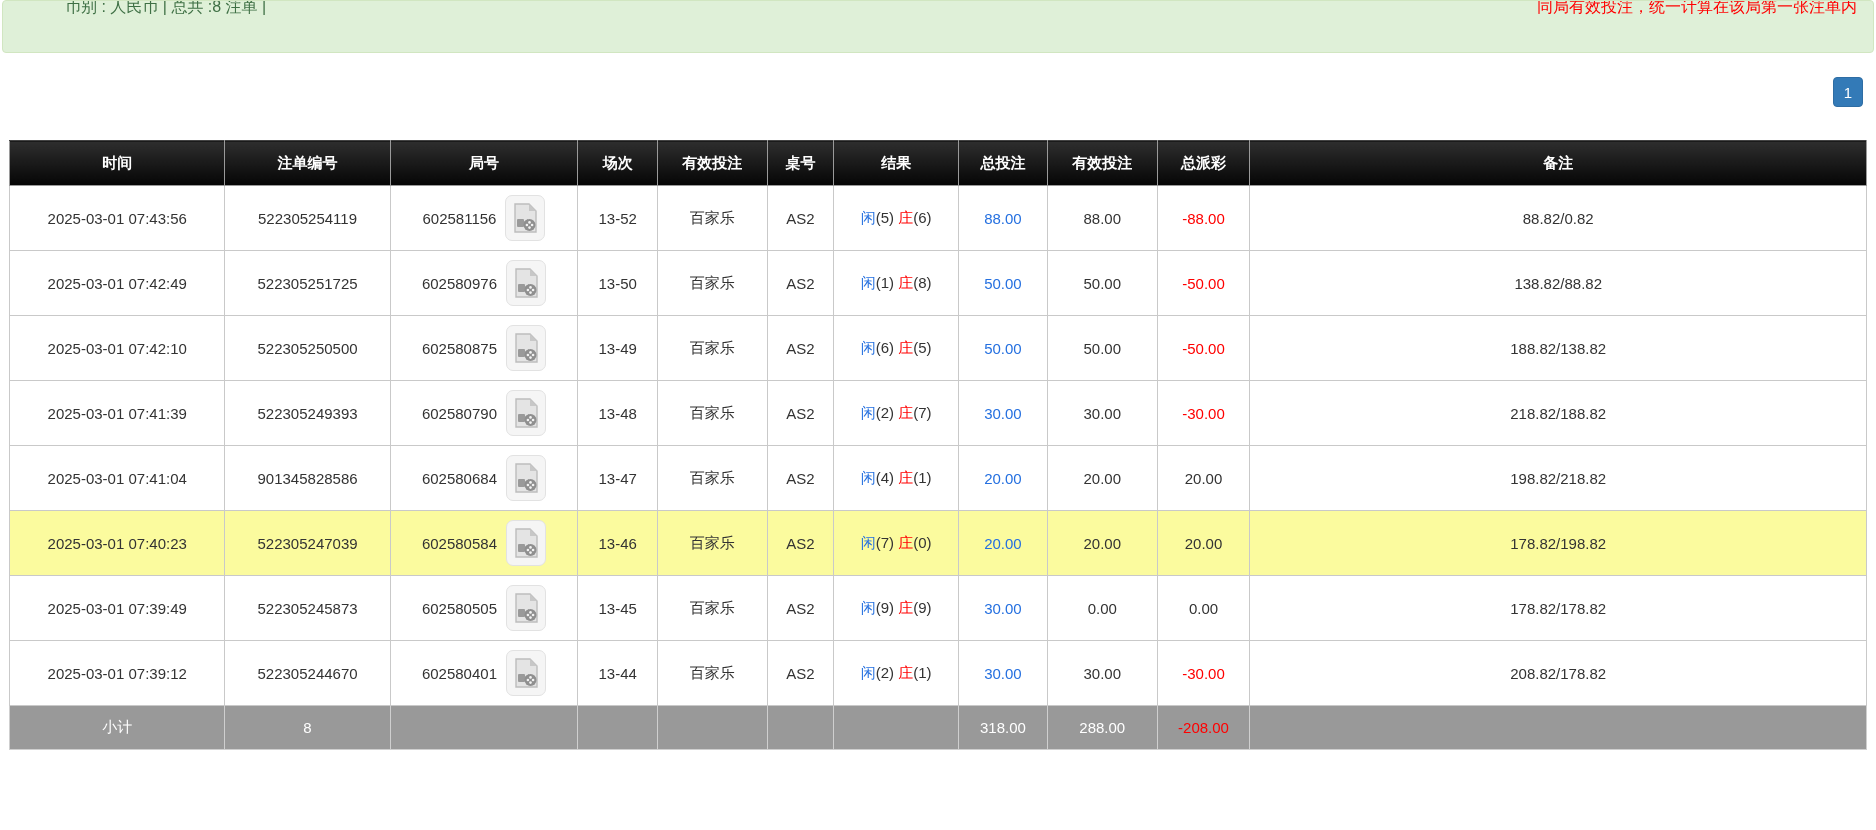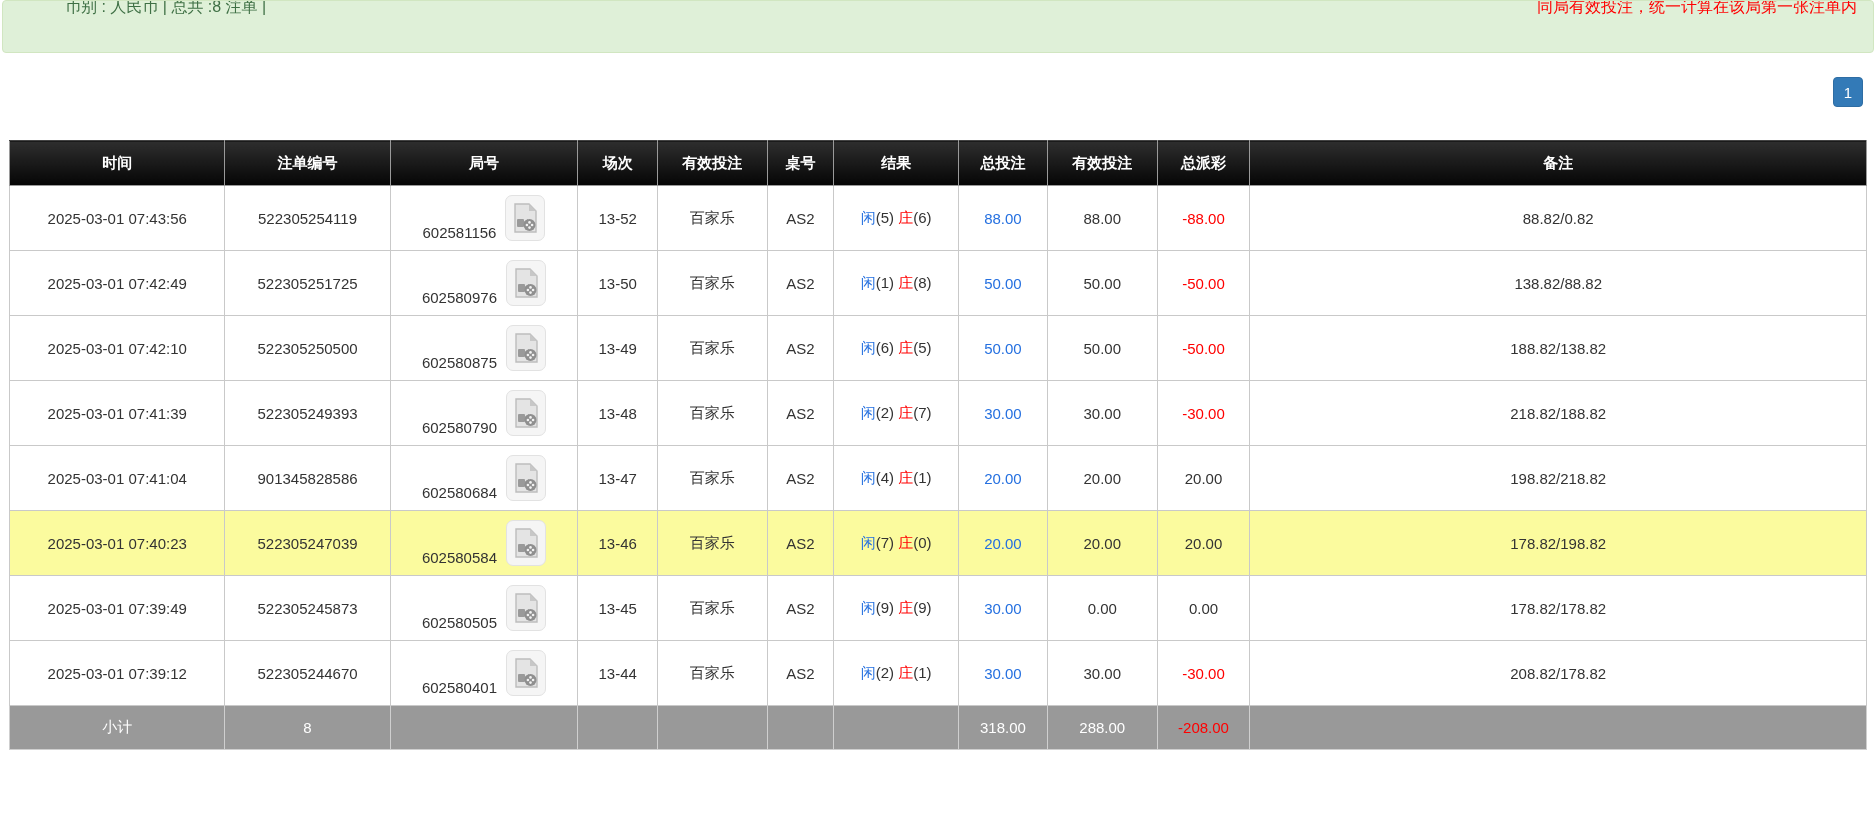--- a/index.html
+++ b/index.html
@@ -49,21 +49,21 @@
   .redtxt { color: #ff0000; }
 
   
   tr.summary td {
     background: #999999; color: #fff; height: 44px; font-size: 15px;
     border: 1px solid #cfcfcf;
   }
   tr.summary td.redtxt { color: #ff0000; }
 
   
-  .round-cell-inner { display: inline-flex; align-items: flex-end; gap: 9px; }
+  .round-cell-inner { display: inline-flex; align-items: center; gap: 9px; }
   .video-btn {
     width: 40px; height: 46px; background: #f5f5f5;
     border: 1px solid #e2e2e2; border-radius: 7px;
     display: inline-flex; align-items: center; justify-content: center;
     cursor: pointer; flex: none;
   }
 </style>
 </head>
 <body>
 

